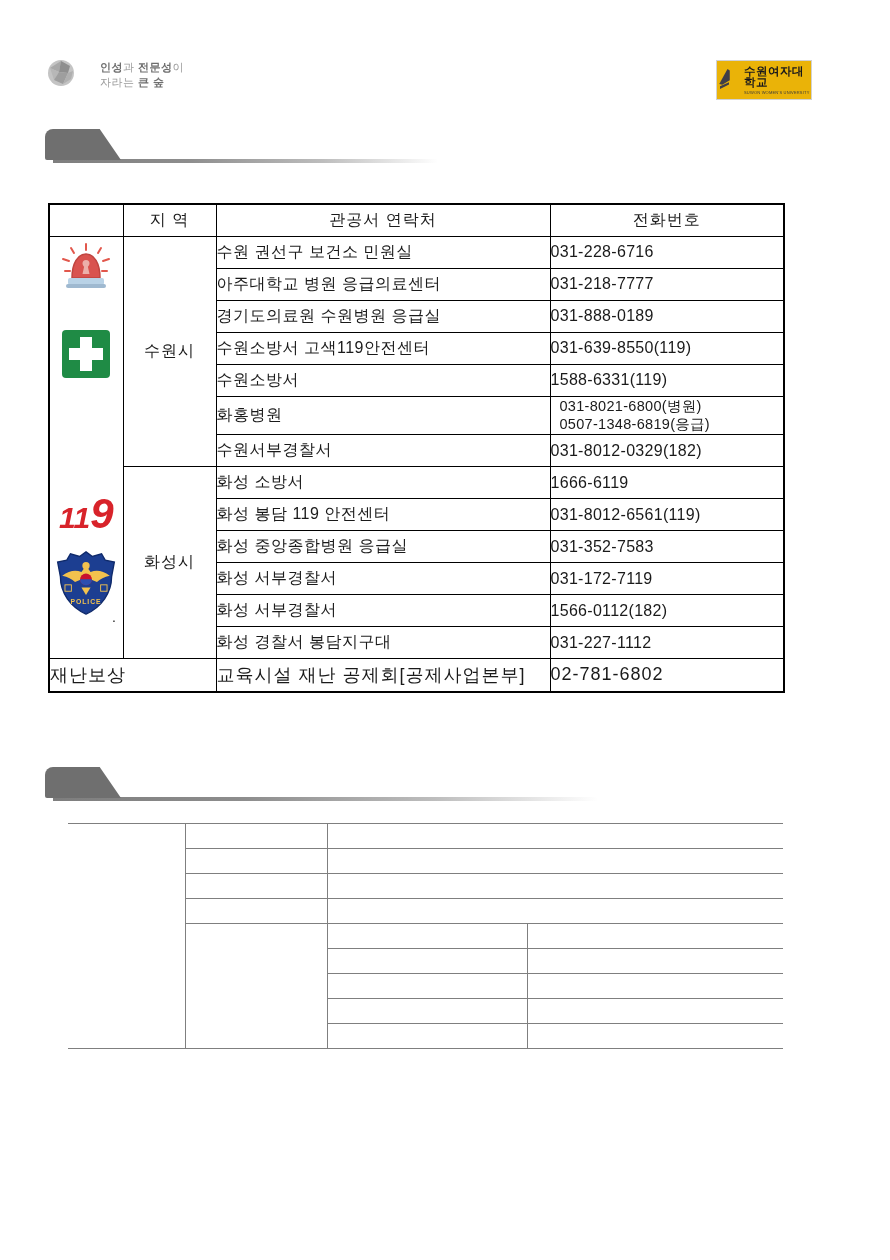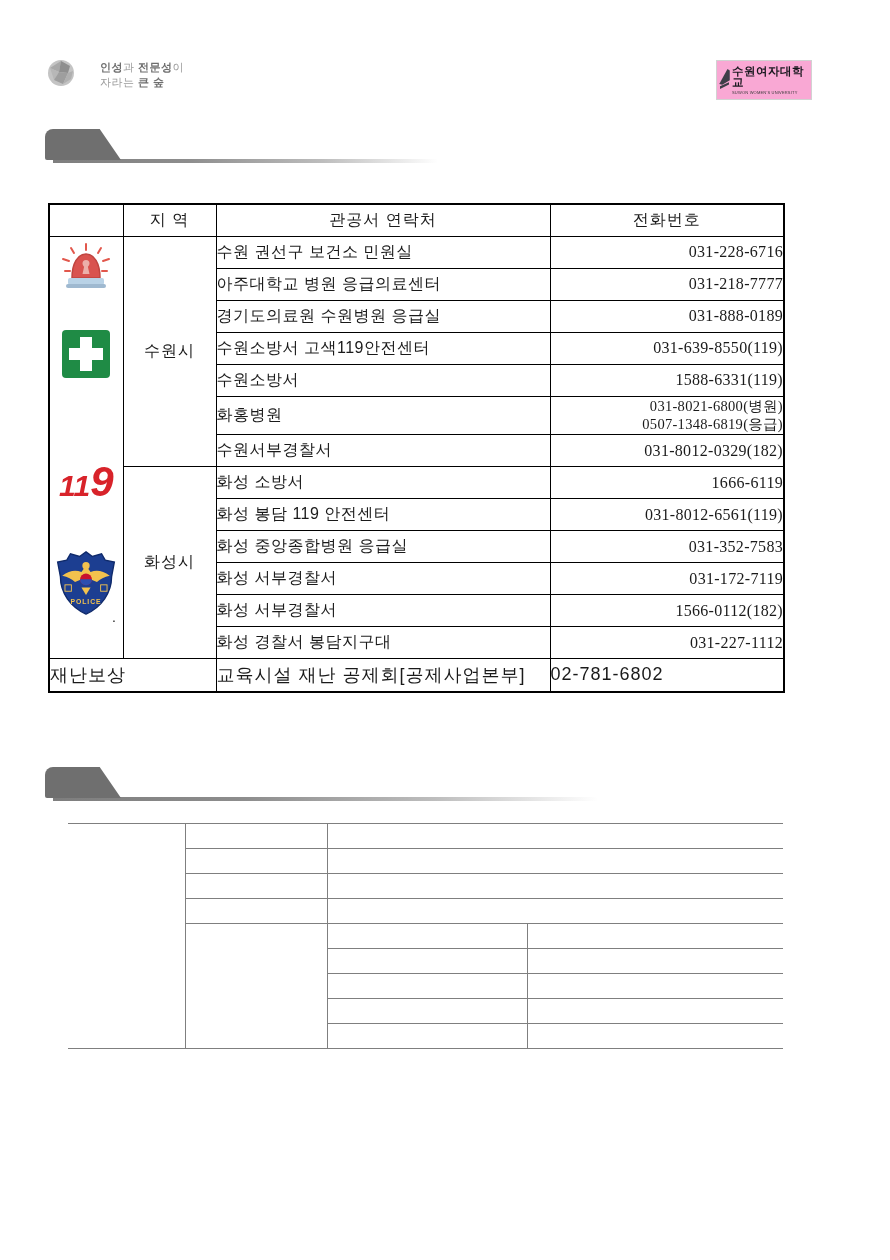--- a/index.html
+++ b/index.html
@@ -7,22 +7,22 @@
     width:890px;height:1260px;position:relative;background:#ffffff;
     font-family:"Liberation Sans","DejaVu Sans",sans-serif;color:#1a1a1a;
     overflow:hidden;
   }
   
   .slogan{position:absolute;left:46px;top:58px;display:flex;align-items:center;gap:24px;}
   .slogan .txt{font-size:11px;line-height:1.4;color:#9a9a9a;letter-spacing:.5px;}
   .slogan b{color:#6e6e6e;font-weight:bold;}
   
   .uni-box{position:absolute;left:716px;top:60px;width:96px;height:40px;
-    background:#f9a8d4;border:1px solid #d2d2d2;display:flex;align-items:center;
-    justify-content:center;gap:0;box-sizing:border-box;}
+    background:#eab308;border:1px solid #d2d2d2;display:flex;align-items:center;
+    justify-content:center;gap:12px;box-sizing:border-box;}
   .uni-text{display:flex;flex-direction:column;line-height:1;}
   .uni-name{font-size:11.5px;font-weight:bold;color:#16161c;letter-spacing:.5px;}
   .uni-en{font-size:4px;color:#3a3a3a;margin-top:2px;letter-spacing:.2px;}
   
   .section-bar{position:absolute;height:34px;}
   .section-bar .grad{position:absolute;left:8px;bottom:0;height:4px;
     background:linear-gradient(90deg,#7e7e7e 0%,#8d8d8d 35%,#bdbdbd 70%,rgba(255,255,255,0) 100%);}
   .section-bar .wedge{position:absolute;left:0;top:0;width:76px;height:31px;background:#6f6f6f;
     border-radius:8px 3px 0 2px;clip-path:polygon(0 0,72% 0,100% 100%,0 100%);}
   #bar1{left:45px;top:129px;width:400px;}
@@ -33,30 +33,30 @@
   .ctable{position:absolute;left:48px;top:203px;border-collapse:collapse;table-layout:fixed;
     border:2px solid #000;}
   .ctable td{border:1px solid #000;font-size:16px;vertical-align:middle;
     padding:0;box-sizing:border-box;}
   .ctable .hcell{height:32px;text-align:center;font-size:16px;letter-spacing:1px;}
   .col-icon{width:74px;}
   .col-region{width:93px;}
   .col-office{width:334px;}
   .col-phone{width:234px;}
   .office{text-align:left;padding-left:7px;height:32px;letter-spacing:.5px;}
-  .phone{text-align:right;height:32px;font-size:15.5px;letter-spacing:.3px;white-space:pre-line;font-family:Liberation Serif, serif;}
+  .phone{text-align:left;height:32px;font-size:15.5px;letter-spacing:.3px;white-space:pre-line;}
   .phone.two-line{font-size:14.5px;line-height:1.3;padding-left:9px;}
   .row-tall td{height:38px;}
   .region-cell{text-align:center;font-size:17px;letter-spacing:1px;}
   .foot td{height:33px;text-align:left;font-size:18px;letter-spacing:1px;}
   .icon-cell{position:relative;}
   .icon-cell .ic{position:absolute;left:50%;transform:translateX(-50%);}
   .ic-siren{top:4px;}
   .ic-cross{top:92px;}
-  .ic-fire{top:224px;text-align:center;}
+  .ic-fire{top:256px;text-align:center;}
   .ic-badge{top:312px;}
   .fire119{transform:translateX(-50%) skewX(-10deg);color:#d8232a;font-weight:900;
     font-style:italic;font-size:30px;line-height:1;white-space:nowrap;}
   .fire119 .big{font-size:42px;}
   .stray-dot{position:absolute;left:62px;top:372px;font-size:14px;color:#222;}
   
   .btable{position:absolute;left:68px;top:823px;border-collapse:collapse;table-layout:fixed;
     border-top:1px solid #7f7f7f;border-bottom:1px solid #7f7f7f;}
   .btable td{border:1px solid #7f7f7f;height:24px;padding:0;}
   .btable td.no-l{border-left:none;}

